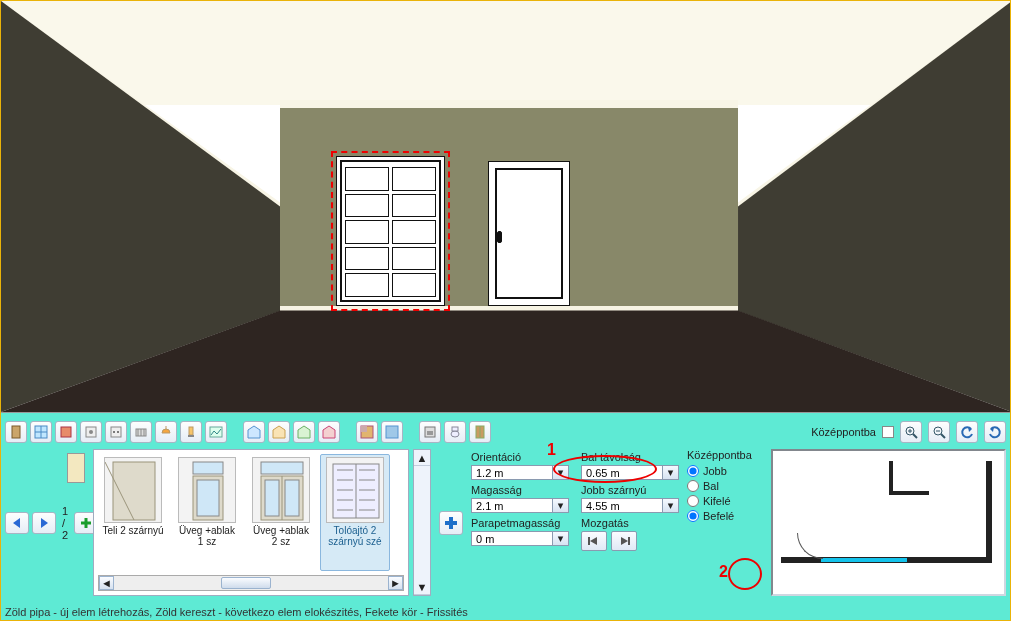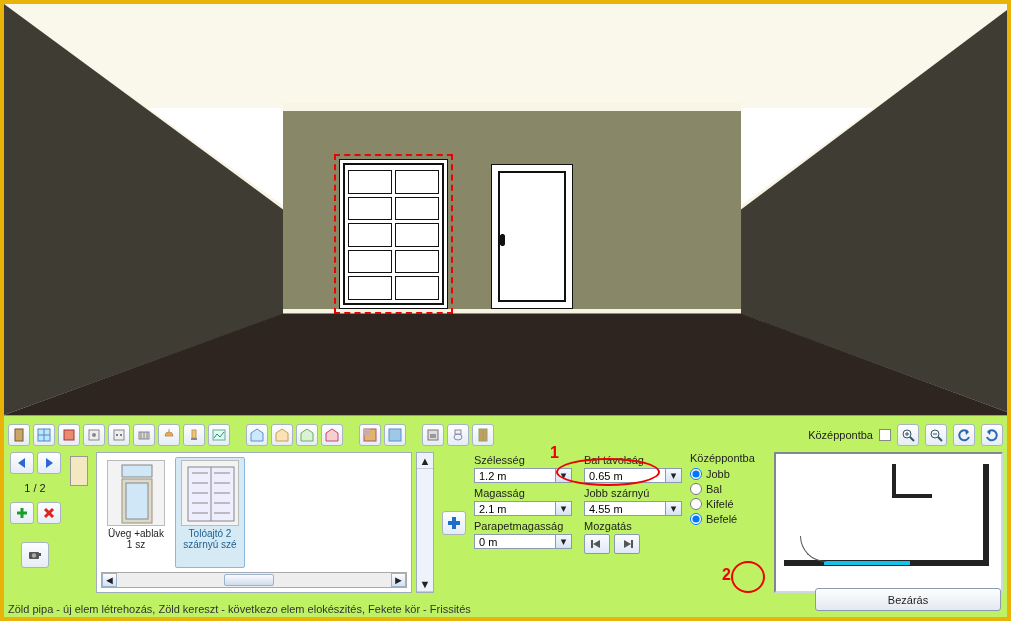--- a/index.html
+++ b/index.html
@@ -1,17 +1,17 @@
 <!DOCTYPE html>
 <html><head>
 <meta charset="utf-8">
 <style>
   * { box-sizing: border-box; }
   html, body { margin:0; padding:0; font-family: Tahoma, Arial, sans-serif; font-size:11px; color:#222; background:#fdfdfd; }
-  .app { width:1011px; height:621px; position:relative; background:#bef264; border:4px solid #eab308; overflow:hidden; }
+  .app { width:1011px; height:621px; position:relative; background:#5eead4; border:1px solid #eab308; overflow:hidden; }
 
   
   .viewport { position:absolute; left:0; top:0; width:1011px; height:412px; background:#fff; overflow:hidden; border-bottom:1px solid #999;}
   .ceiling { position:absolute; left:0; top:0; width:100%; height:208px; background:#faf8eb; clip-path: polygon(0 0, 100% 0, 100% 50%, 73% 50%, 27.5% 50%, 0 50%); }
   .wall-left { position:absolute; left:0; top:0; width:100%; height:100%; background:#3f3d33; clip-path: polygon(0 0, 27.6% 50%, 27.6% 75.4%, 0 100%); }
   .wall-right{ position:absolute; left:0; top:0; width:100%; height:100%; background:#3f3d33; clip-path: polygon(100% 0, 100% 100%, 72.9% 75.4%, 72.9% 50%); }
   .wall-back { position:absolute; left:27.6%; top:25%; width:45.3%; height:50.5%; background:#888869; }
   .floor     { position:absolute; left:0; top:0; width:100%; height:100%; background:#2e2521; clip-path: polygon(0 100%, 27.6% 75.3%, 72.9% 75.3%, 100% 100%); }
   .baseboard-back { position:absolute; left:27.6%; top:74.3%; width:45.3%; height:1.5%; background:#f6f3e3; }
   .crown-back { position:absolute; left:27.6%; top:24%; width:45.3%; height:2%; background:#f8f5e6; }
@@ -31,21 +31,21 @@
   
   .toolbar { position:absolute; left:4px; top:418px; right:4px; height:26px; display:flex; align-items:center; gap:4px;}
   .tbtn { width:22px; height:22px; border:1px solid #a8b4c4; border-radius:3px; background:linear-gradient(#fdfefe,#e6edf6); display:flex; align-items:center; justify-content:center; cursor:pointer; }
   .tsep { width:8px; }
   .tgrp { display:flex; gap:3px; }
   .toolbar .right { margin-left:auto; display:flex; align-items:center; gap:6px; }
   .chk { width:12px; height:12px; border:1px solid #888; background:#fff; display:inline-block;}
 
   
   .lower { position:absolute; left:4px; top:448px; right:4px; bottom:24px; display:flex; gap:6px; }
-  .col-nav { width:54px; display:flex; flex-direction:column; gap:6px; align-items:center; }
+  .col-nav { width:54px; display:flex; gap:6px; align-items:center; }
   .arrow-row{ display:flex; gap:3px;}
   .nav-btn { width:24px; height:22px; border:1px solid #a8b4c4; border-radius:3px; background:linear-gradient(#fdfefe,#e6edf6); display:flex;align-items:center;justify-content:center; cursor:pointer;}
   .page-lbl{ font-size:11px; padding:2px 0;}
   .gallery-wrap{ flex:0 0 338px; display:flex; gap:4px;}
   .door-icon-col{ width:22px; display:flex; flex-direction:column; gap:4px; align-items:center; padding-top:4px;}
   .mini{width:18px;height:30px;border:1px solid #999;background:#f3e8c0;}
   .gallery{ flex:1; border:1px solid #a0acc0; background:#fff; padding:4px; display:flex; flex-direction:column;}
   .thumbs{ flex:1; display:flex; gap:4px; overflow:hidden;}
   .thumb{ width:70px; display:flex; flex-direction:column; align-items:center; gap:2px; padding:2px; cursor:pointer; border:1px solid transparent; border-radius:2px;}
   .thumb.sel{ background:#d6eaf6; border-color:#8ab7de; color:#1b5f8f;}
@@ -330,26 +330,47 @@
     <div class="door-icon-col">
       <div class="mini"></div>
     </div>
 
     <div class="gallery-wrap">
       <div class="gallery">
         <div class="thumbs">
           <div class="thumb">
             <div class="pic">
                 <svg width="58" height="66">
+                  <rect x="8" y="4" width="42" height="58" fill="#dedacb" stroke="#9a947b"></rect>
+                  <line x="29" y1="4" x2="29" y2="62" stroke="#9a947b"></line>
+                </svg>
+              </div>
+            <div class="lbl">Teli 2 szárnyú</div>
+          </div>
+          <div class="thumb">
+            <div class="pic">
+                <svg width="58" height="66">
                   <rect x="14" y="4" width="30" height="12" fill="#cfe7f7" stroke="#888"></rect>
                   <rect x="14" y="18" width="30" height="44" fill="#dedacb" stroke="#9a947b"></rect>
                   <rect x="18" y="22" width="22" height="36" fill="#cfe7f7" stroke="#888"></rect>
                 </svg>
               </div>
             <div class="lbl">Üveg +ablak 1 sz</div>
+          </div>
+          <div class="thumb">
+            <div class="pic">
+                <svg width="58" height="66">
+                  <rect x="8" y="4" width="42" height="12" fill="#cfe7f7" stroke="#888"></rect>
+                  <rect x="8" y="18" width="42" height="44" fill="#dedacb" stroke="#9a947b"></rect>
+                  <line x1="29" y1="18" x2="29" y2="62" stroke="#9a947b"></line>
+                  <rect x="12" y="22" width="14" height="36" fill="#cfe7f7" stroke="#888"></rect>
+                  <rect x="32" y="22" width="14" height="36" fill="#cfe7f7" stroke="#888"></rect>
+                </svg>
+              </div>
+            <div class="lbl">Üveg +ablak 2 sz</div>
           </div>
           <div class="thumb sel">
             <div class="pic">
                 <svg width="58" height="66">
                   <rect x="6" y="6" width="46" height="54" fill="#eef" stroke="#888"></rect>
                   <line x1="29" y1="6" x2="29" y2="60" stroke="#888"></line>
                   <g stroke="#888">
                     <line x1="10" y1="12" x2="26" y2="12"></line>
                     <line x1="10" y1="22" x2="26" y2="22"></line>
                     <line x1="10" y1="32" x2="26" y2="32"></line>
@@ -383,21 +404,21 @@
       <div class="plus-btn">
           <svg width="16" height="16">
             <line x1="8" y1="2" x2="8" y2="14" stroke="#1e6fc9" stroke-width="4"></line>
             <line x1="2" y1="8" x2="14" y2="8" stroke="#1e6fc9" stroke-width="4"></line>
           </svg>
         </div>
     </div>
 
     <div class="params">
       <div class="params2col">
-        <div class="plabel">Szélesség</div>
+        <div class="plabel">Orientáció</div>
         <div class="plabel">Bal távolság</div>
         <div class="pfield">
             <input value="1.2 m" style="">
             <div class="dd">▾</div>
           </div>
         <div class="pfield">
             <input value="0.65 m" style="">
             <div class="dd">▾</div>
           </div>
 
@@ -467,16 +488,13 @@
       </div>
     </div>
   </div>
 
   <div class="annot" style="left:546px; top:440px;">1</div>
   <div class="annot-circle" style="left:552px; top:454px; width:104px; height:28px; border-radius:50%/50%;"></div>
   <div class="annot" style="left:718px; top:562px;">2</div>
   <div class="annot-circle" style="left:727px; top:557px; width:34px; height:32px;"></div>
 
   <div class="status">Zöld pipa - új elem létrehozás, Zöld kereszt - következo elem elokészités, Fekete kör - Frissités</div>
-  <div class="close-btn">
-      <span>Bezárás</span>
-    </div>
 </div>
 
 </body></html>

